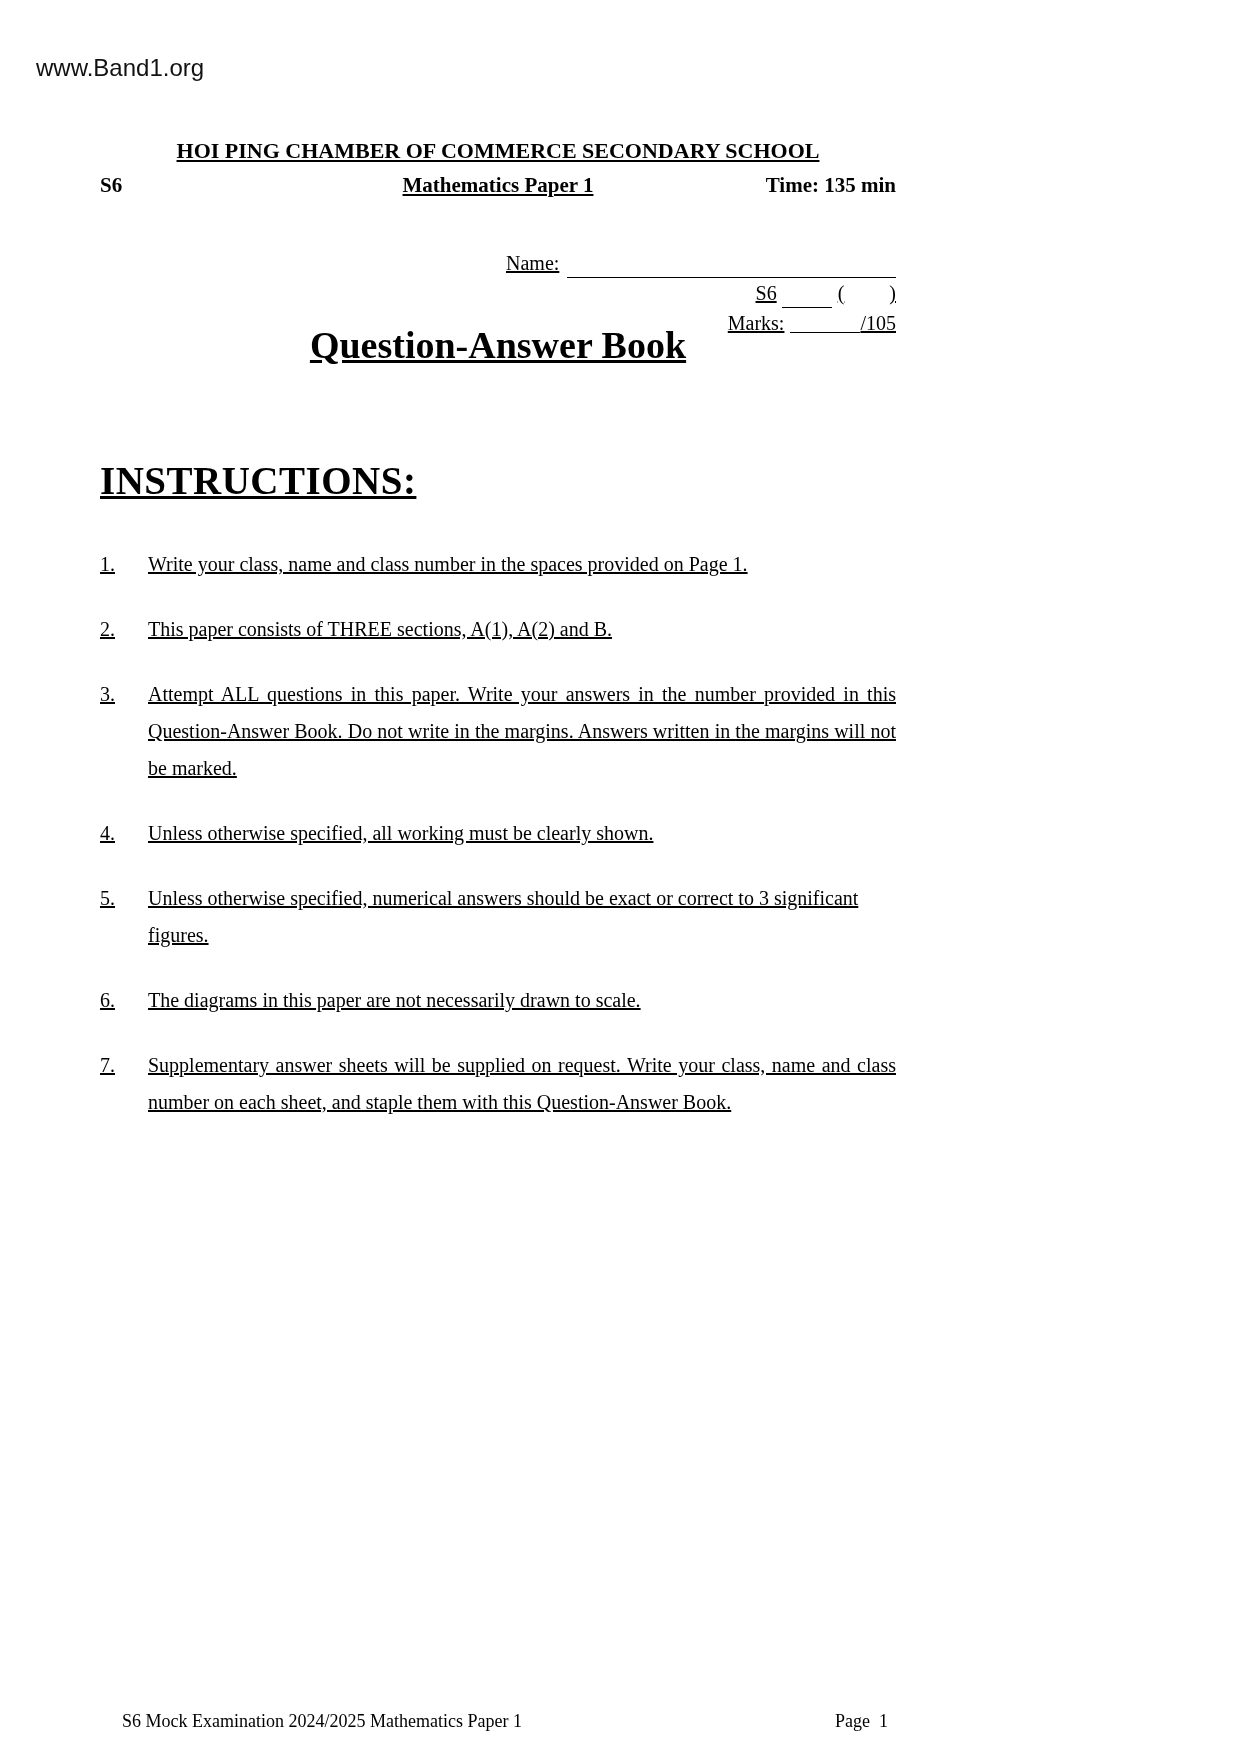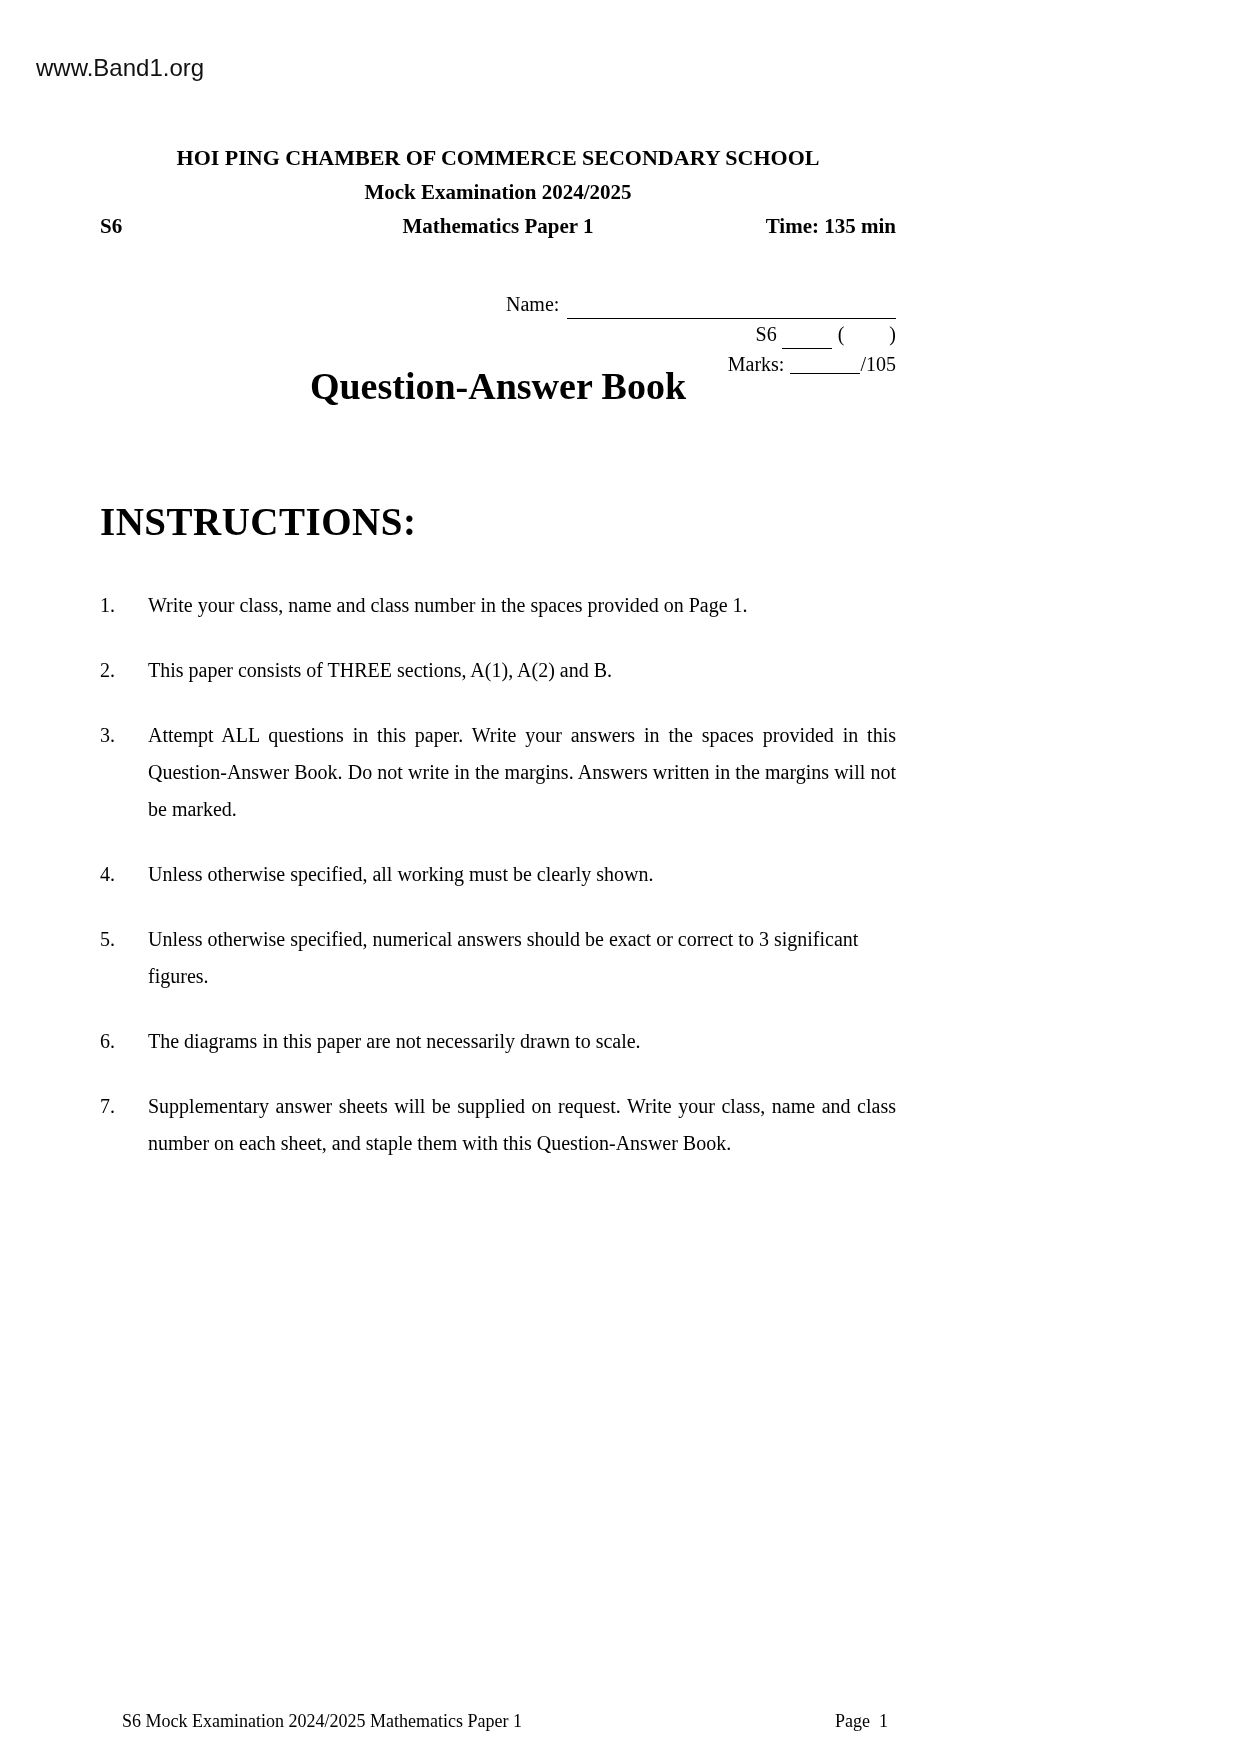--- a/index.html
+++ b/index.html
@@ -18,21 +18,22 @@
     top: 26px;
     left: 36px;
     font-family: "Liberation Sans", sans-serif;
     font-size: 24px;
     color: #111111;
   }
   .content {
     position: absolute;
     left: 100px;
     right: 100px;
-    top: 7px;
+    top: 0;
+    text-decoration: underline;
   }
   .school {
     margin-top: 110px;
     text-align: center;
     font-weight: bold;
     font-size: 22px;
     line-height: 26px;
   }
   .exam {
     margin-top: 9px;
@@ -118,21 +119,20 @@
 </head>
 <body>
 
 <div class="page">
 
   <div class="watermark">www.Band1.org</div>
 
   <div class="content">
 
     <div class="school">HOI PING CHAMBER OF COMMERCE SECONDARY SCHOOL</div>
-    <div class="exam">Mock Examination 2024/2025</div>
 
     <div class="subject-row">
       <span class="left">S6</span>
       <span>Mathematics Paper 1</span>
       <span class="right">Time: 135 min</span>
     </div>
 
     <div class="info-row">
       <div class="info-left">
         <span>Name:</span>
@@ -160,21 +160,21 @@
       <div class="instruction-item">
         <span class="num">1.</span>
         <span class="text">Write your class, name and class number in the spaces provided on Page 1.</span>
       </div>
       <div class="instruction-item">
         <span class="num">2.</span>
         <span class="text">This paper consists of THREE sections, A(1), A(2) and B.</span>
       </div>
       <div class="instruction-item">
         <span class="num">3.</span>
-        <span class="text justify">Attempt ALL questions in this paper. Write your answers in the spaces provided in this Question-Answer Book. Do not write in the margins. Answers written in the margins will not be marked.</span>
+        <span class="text justify">Attempt ALL questions in this paper. Write your answers in the number provided in this Question-Answer Book. Do not write in the margins. Answers written in the margins will not be marked.</span>
       </div>
       <div class="instruction-item">
         <span class="num">4.</span>
         <span class="text">Unless otherwise specified, all working must be clearly shown.</span>
       </div>
       <div class="instruction-item">
         <span class="num">5.</span>
         <span class="text">Unless otherwise specified, numerical answers should be exact or correct to 3 significant figures.</span>
       </div>
       <div class="instruction-item">

